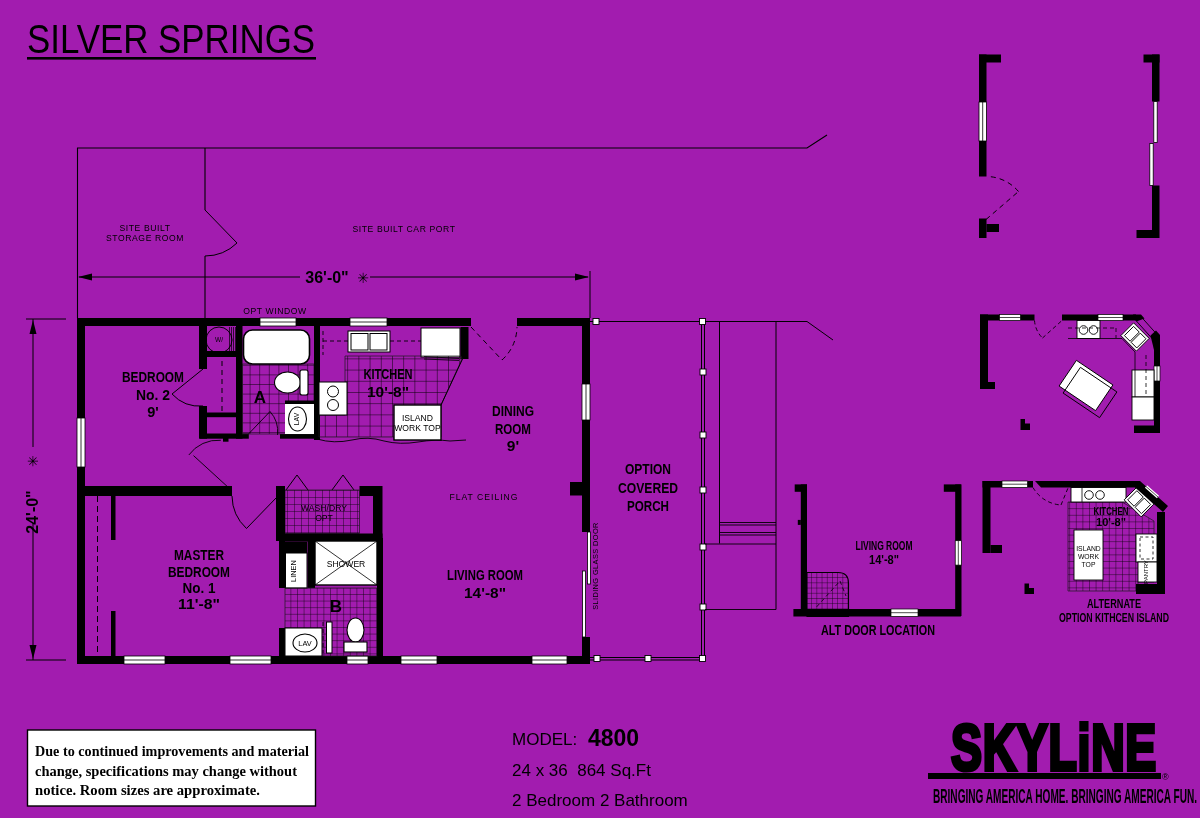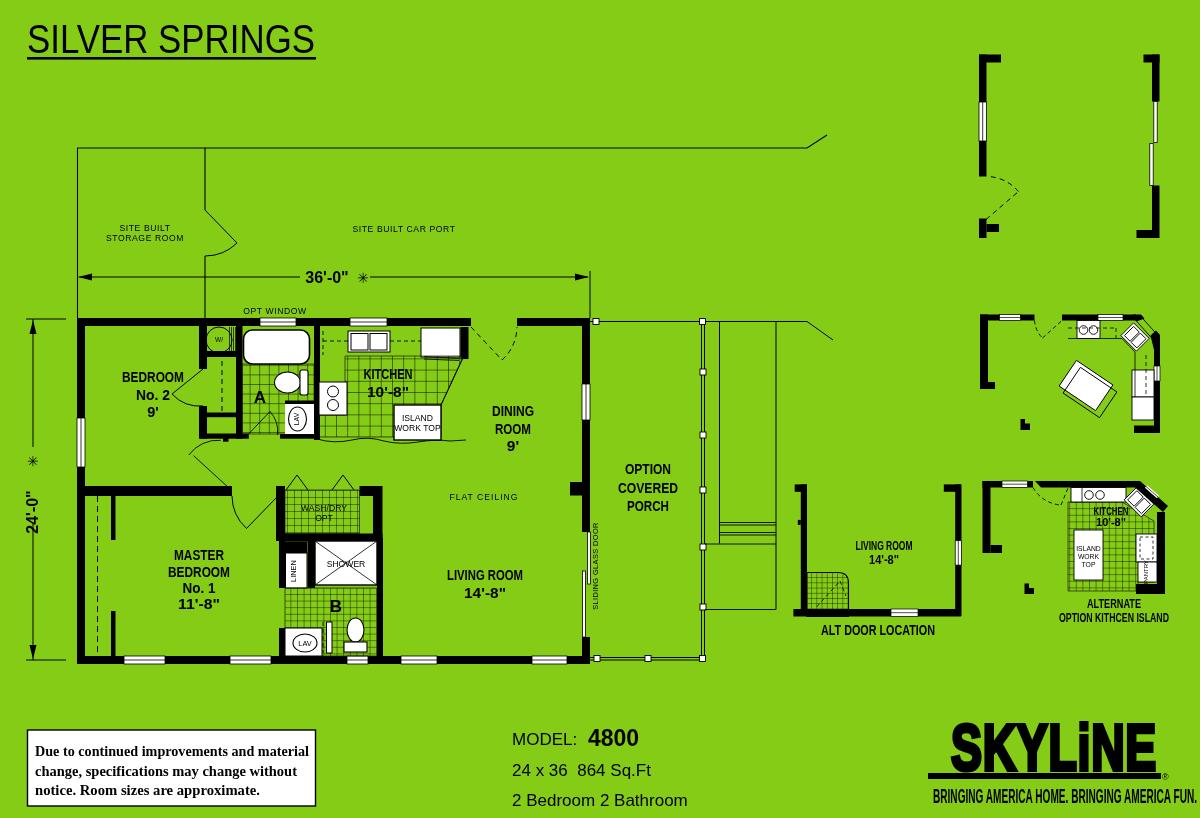--- a/index.html
+++ b/index.html
@@ -1,16 +1,16 @@
 <!DOCTYPE html>
 <html><head>
 <meta charset="utf-8">
 <style>
   html,body{margin:0;padding:0;background:#fff;}
-  #page{position:relative;width:1200px;height:818px;background:#84cc16;overflow:hidden;
+  #page{position:relative;width:1200px;height:818px;background:#a21caf;overflow:hidden;
         font-family:"Liberation Sans",sans-serif;}
   svg{position:absolute;left:0;top:0;}
   text{font-family:"Liberation Sans",sans-serif;fill:#000;}
   .lbl{font-weight:bold;}
 </style>
 </head>
 <body>
 <div id="page">
 <svg width="1200" height="818" viewBox="0 0 1200 818">
 <defs>

